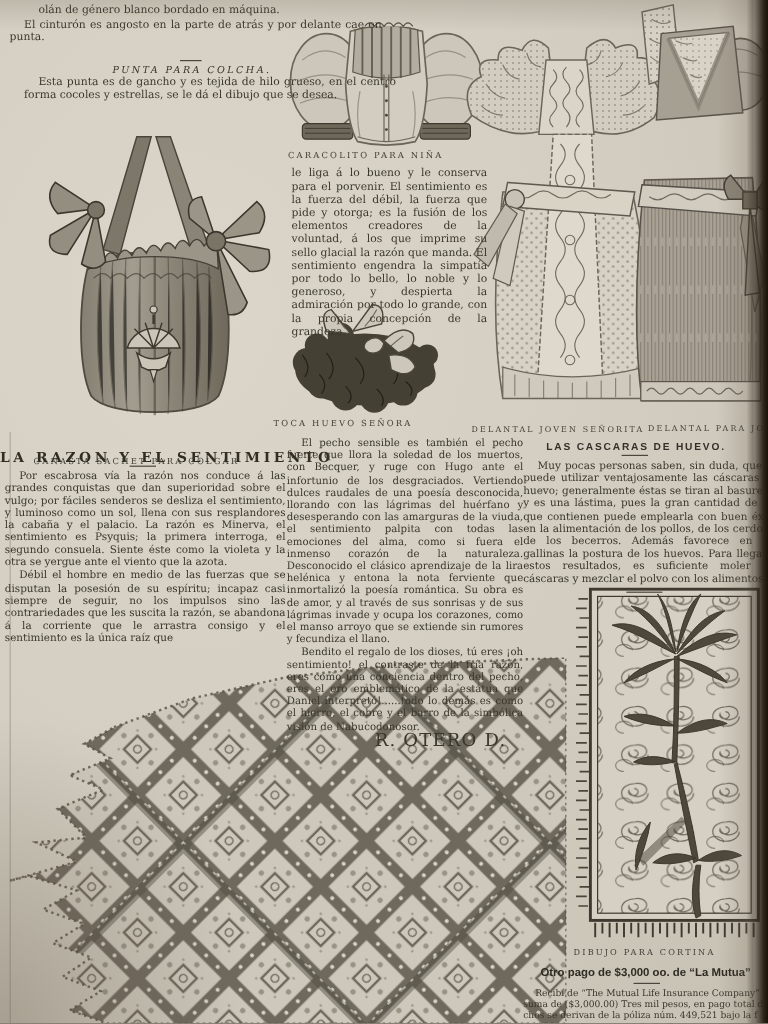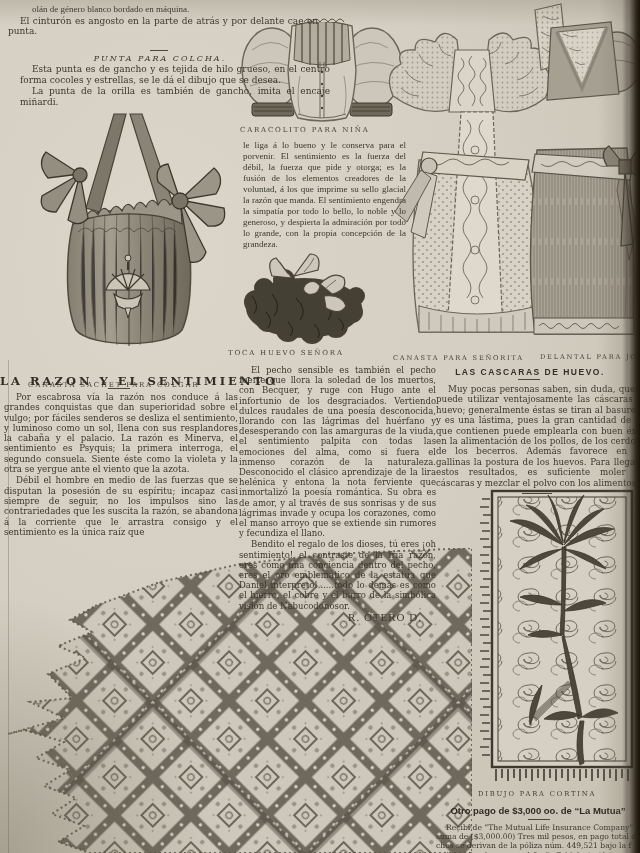--- a/index.html
+++ b/index.html
@@ -4,27 +4,27 @@
 <style>
   html,body{margin:0;padding:0;background:#6b655a;}
   #page{
     position:relative; width:640px; height:853px; overflow:hidden;
     background:radial-gradient(ellipse at 25% 30%, #dbd6c9 0%, #d3cec1 50%, #c6c1b2 100%);
     font-family:"DejaVu Serif", serif; color:#36332a;
   }
   .abs{position:absolute;}
   .bodytext{font-size:9px; line-height:10.6px; text-align:justify; color:#3a372e; z-index:10;}
   .bodytext p{margin:0 0 1px 0; text-indent:12px;}
-  .bodytext p.noindent{text-indent:0;font-family:Liberation Serif, serif;}
+  .bodytext p.noindent{text-indent:0;}
   .cap{font-size:7px; letter-spacing:1.8px; text-align:left; color:#45423a; z-index:10; white-space:nowrap;}
   .h-main{font-weight:bold; font-size:11.5px; letter-spacing:3px; text-align:center; color:#302d25; z-index:10; white-space:nowrap;}
   .h-sub{font-family:"Liberation Sans", sans-serif; font-weight:bold; font-size:8.5px; letter-spacing:1.5px; text-align:center; color:#33302a; z-index:10; white-space:nowrap;}
   .h-small{font-size:8px; letter-spacing:2px; text-align:center; color:#3a372e; z-index:10;}
   .rule{height:0; border-top:1px solid #4a463c; z-index:10;}
-  .sig{text-align:right; font-size:11px; letter-spacing:1px; padding-right:14px;}
+  .sig{text-align:right; font-size:15px; letter-spacing:1px; padding-right:14px;}
   .mutua-head{font-family:"Liberation Sans", sans-serif; font-weight:bold; font-size:9.5px; color:#2e2b24; text-align:center; z-index:10; white-space:nowrap;}
   .mutua-body{font-size:7.6px; line-height:9.2px; color:#3a372e; z-index:10; overflow:hidden; white-space:nowrap;}
   svg{display:block;}
   .shade{pointer-events:none; z-index:25;}
   #binding{right:0; top:0; width:18px; height:853px; z-index:30;
     background:linear-gradient(to right, rgba(56,46,36,0) 0%, rgba(56,46,36,.5) 40%, #2d2519 80%, #191208 100%);}
   #right-soft{right:12px; top:0; width:30px; height:853px; z-index:24;
     background:linear-gradient(to right, rgba(100,90,75,0) 0%, rgba(100,90,75,.25) 100%);}
   #corner-shade{left:0; bottom:0; width:230px; height:280px; z-index:23;
     background:radial-gradient(ellipse at 0% 100%, rgba(96,86,70,.35) 0%, rgba(96,86,70,0) 65%);}
@@ -38,21 +38,20 @@
 <div id="page">
 
   <div class="abs bodytext" style="left:8px; top:4px; width:310px;">
     <p class="noindent" style="text-indent:24px;">olán de género blanco bordado en máquina.</p>
     <p>El cinturón es angosto en la parte de atrás y por delante cae en punta.</p>
   </div>
   <div class="abs rule" style="left:150px; top:50px; width:18px;"></div>
   <div class="abs h-small" style="left:60px; top:54px; width:200px;font-style:italic;">PUNTA PARA COLCHA.</div>
   <div class="abs bodytext" style="left:20px; top:64px; width:310px;">
     <p>Esta punta es de gancho y es tejida de hilo grueso, en el centro forma cocoles y estrellas, se le dá el dibujo que se desea.</p>
-    <p>La punta de la orilla es también de gancho, imita el encaje miñardi.</p>
   </div>
 
   <svg class="abs" style="left:28px; top:112px; z-index:5;" width="200" height="242" viewBox="0 0 200 242">
     <defs>
       <linearGradient id="bagG" x1="0" x2="1">
         <stop offset="0" stop-color="#857f72"></stop>
           <stop offset=".35" stop-color="#a39d8f"></stop>
         <stop offset=".6" stop-color="#8c8678"></stop>
           <stop offset="1" stop-color="#6f695c"></stop>
       </linearGradient>
@@ -282,21 +281,21 @@
         <path d="M240,170 L248,244 L236,246 Z"></path>
         <rect x="234" y="160" width="12" height="14" fill="#6e6859"></rect>
       </g>
 
       <rect x="149" y="318" width="100" height="16" fill="#ccc7ba" stroke="#5a544a"></rect>
       <g fill="none" stroke="#6b6558">
         <path d="M154,326 q4,-5 8,0 q4,5 8,0 q4,-5 8,0 q4,5 8,0 q4,-5 8,0 q4,5 8,0 q4,-5 8,0 q4,5 8,0 q4,-5 8,0 q4,5 8,0"></path>
       </g>
     </g>
   </svg>
-  <div class="abs cap" style="left:393px; top:354px; width:150px; font-size:6.6px;">CANASTA PARA SEÑORITA</div>
+  <div class="abs cap" style="left:393px; top:354px; width:150px; font-size:6.6px;">DELANTAL JOVEN SEÑORITA</div>
   <div class="abs cap" style="left:540px; top:353px; width:100px; font-size:6.6px;">DELANTAL PARA JOVEN</div>
 
   <div class="abs h-sub" style="left:440px; top:367px; width:180px;">LAS CASCARAS DE HUEVO.</div>
   <div class="abs rule" style="left:518px; top:379px; width:22px;"></div>
   <div class="abs bodytext" style="left:436px; top:384px; width:212px; font-size:8.7px; line-height:10.4px;">
     <p>Muy pocas personas saben, sin duda, que se puede utilizar ventajosamente las cáscaras de huevo; generalmente éstas se tiran al basurero, y es una lástima, pues la gran cantidad de cal que contienen puede emplearla con buen éxito en la alimentación de los pollos, de los cerdos y de los becerros. Además favorece en las gallinas la postura de los huevos. Para llegar á estos resultados, es suficiente moler las cáscaras y mezclar el polvo con los alimentos.</p>
   </div>
   <div class="abs rule" style="left:522px; top:493px; width:30px;"></div>
 
   <svg class="abs" style="left:0px; top:548px; z-index:6;" width="472" height="305" viewBox="0 0 472 305">

